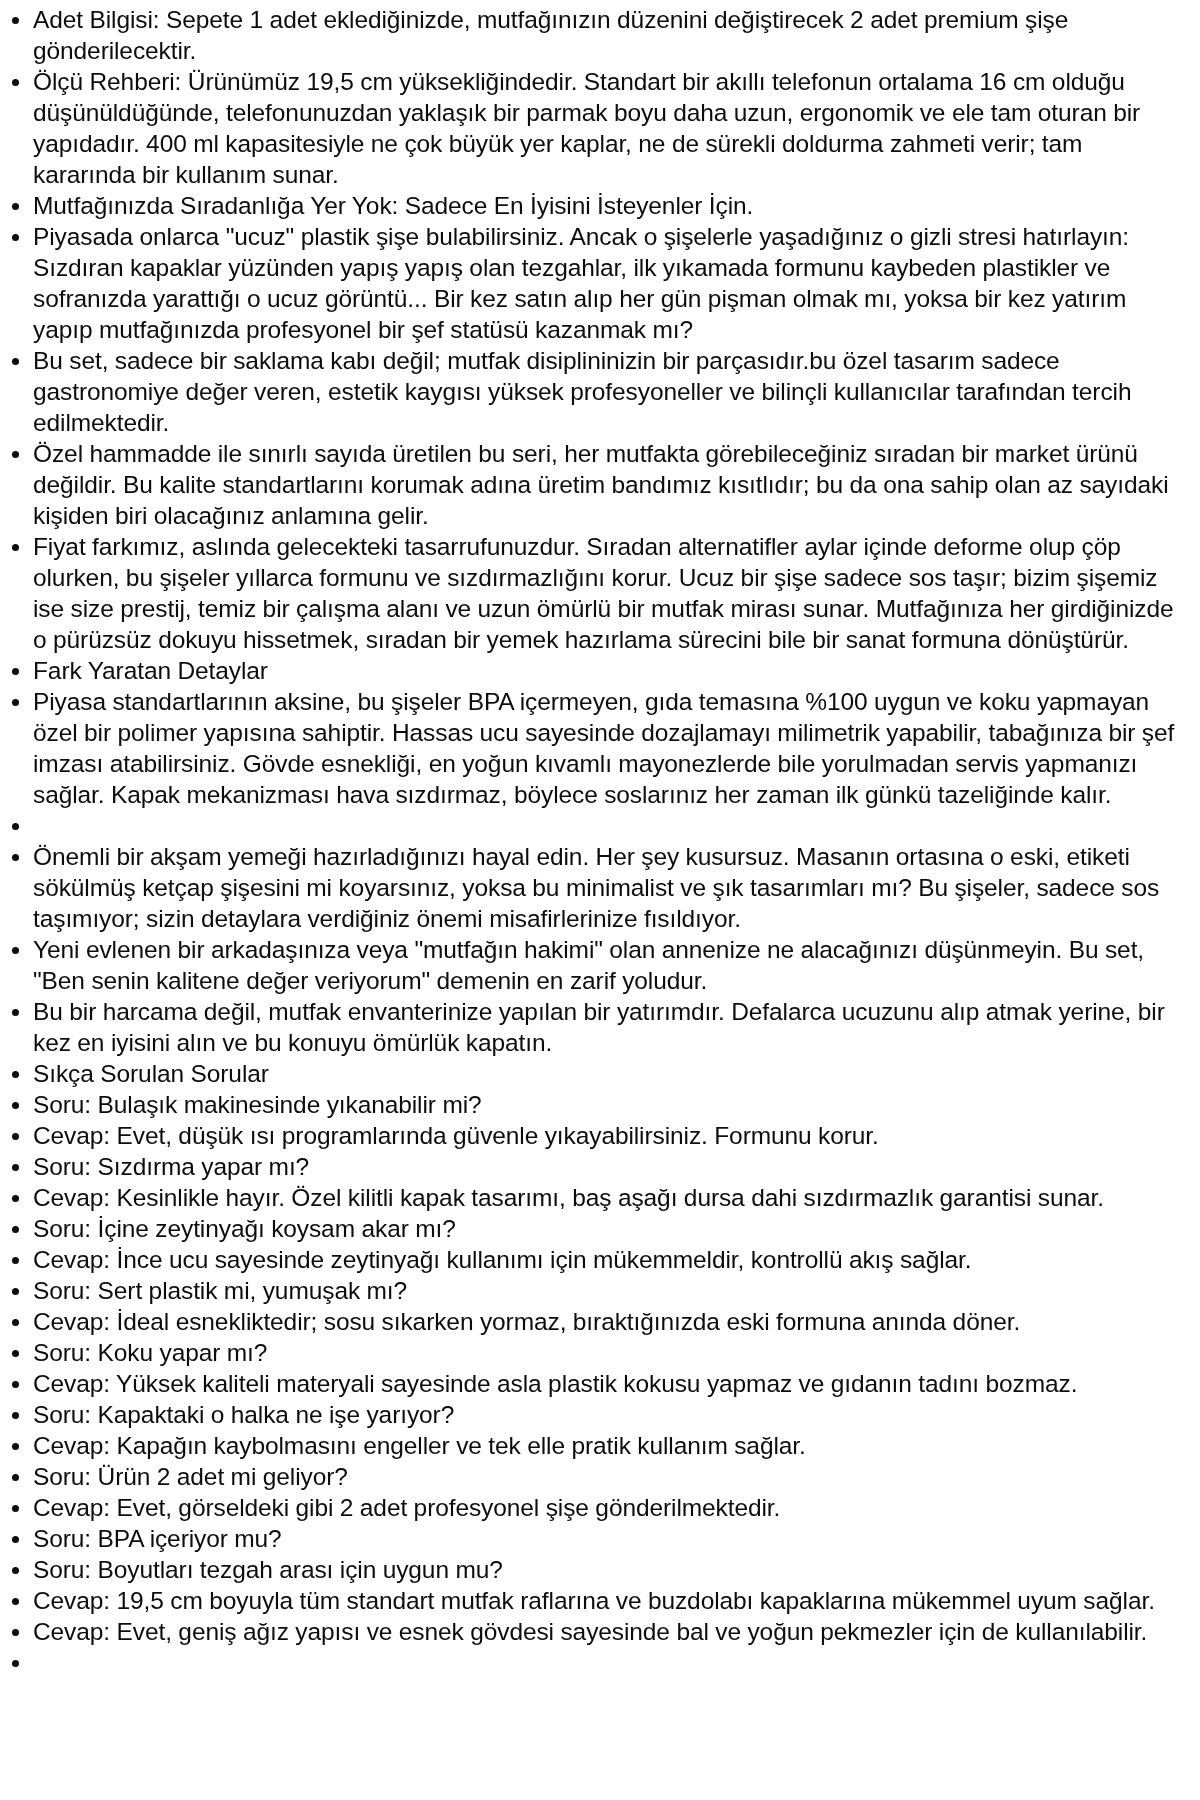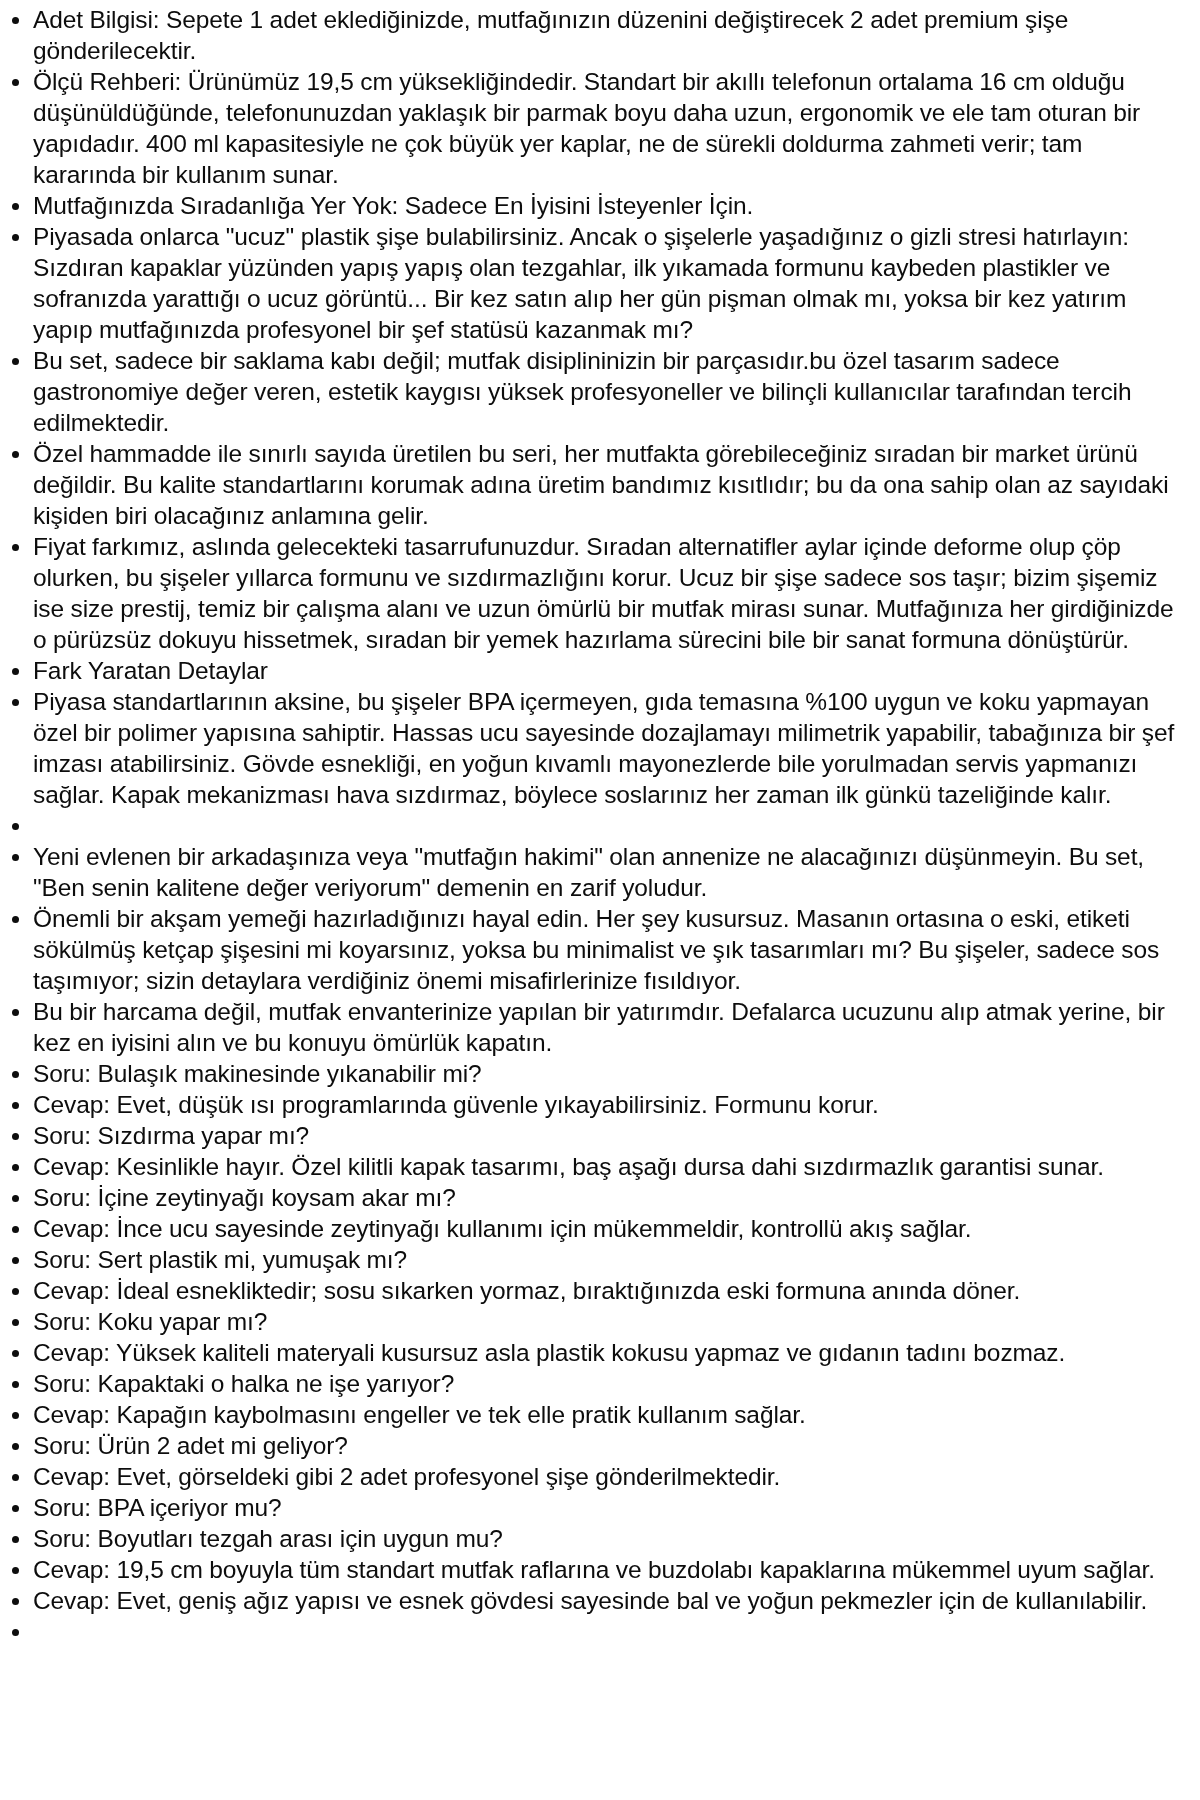--- a/index.html
+++ b/index.html
@@ -80,27 +80,30 @@
       <li>
         <span class="bullet-text">Fark Yaratan Detaylar</span>
       </li>
       <li>
         <span class="bullet-text">Piyasa standartlarının aksine, bu şişeler BPA içermeyen, gıda temasına %100 uygun ve koku yapmayan özel bir polimer yapısına sahiptir. Hassas ucu sayesinde dozajlamayı milimetrik yapabilir, tabağınıza bir şef imzası atabilirsiniz. Gövde esnekliği, en yoğun kıvamlı mayonezlerde bile yorulmadan servis yapmanızı sağlar. Kapak mekanizması hava sızdırmaz, böylece soslarınız her zaman ilk günkü tazeliğinde kalır.</span>
       </li>
       <li class="empty-item">
         <span class="bullet-text"></span>
       </li>
       <li>
+        <span class="bullet-text">Önemli bir akşam yemeği hazırladığınızı hayal edin. Her şey kusursuz. Masanın ortasına o eski, etiketi sökülmüş ketçap şişesini mi koyarsınız, yoksa bu minimalist ve şık tasarımları mı? Bu şişeler, sadece sos taşımıyor; sizin detaylara verdiğiniz önemi misafirlerinize fısıldıyor.</span>
+      </li>
+      <li>
         <span class="bullet-text">Yeni evlenen bir arkadaşınıza veya "mutfağın hakimi" olan annenize ne alacağınızı düşünmeyin. Bu set, "Ben senin kalitene değer veriyorum" demenin en zarif yoludur.</span>
       </li>
       <li>
-        <span class="bullet-text">Önemli bir akşam yemeği hazırladığınızı hayal edin. Her şey kusursuz. Masanın ortasına o eski, etiketi sökülmüş ketçap şişesini mi koyarsınız, yoksa bu minimalist ve şık tasarımları mı? Bu şişeler, sadece sos taşımıyor; sizin detaylara verdiğiniz önemi misafirlerinize fısıldıyor.</span>
+        <span class="bullet-text">Bu bir harcama değil, mutfak envanterinize yapılan bir yatırımdır. Defalarca ucuzunu alıp atmak yerine, bir kez en iyisini alın ve bu konuyu ömürlük kapatın.</span>
       </li>
       <li>
-        <span class="bullet-text">Bu bir harcama değil, mutfak envanterinize yapılan bir yatırımdır. Defalarca ucuzunu alıp atmak yerine, bir kez en iyisini alın ve bu konuyu ömürlük kapatın.</span>
+        <span class="bullet-text">Sıkça Sorulan Sorular</span>
       </li>
       <li>
         <span class="bullet-text">Soru: Bulaşık makinesinde yıkanabilir mi?</span>
       </li>
       <li>
         <span class="bullet-text">Cevap: Evet, düşük ısı programlarında güvenle yıkayabilirsiniz. Formunu korur.</span>
       </li>
       <li>
         <span class="bullet-text">Soru: Sızdırma yapar mı?</span>
       </li>
@@ -116,21 +119,21 @@
       <li>
         <span class="bullet-text">Soru: Sert plastik mi, yumuşak mı?</span>
       </li>
       <li>
         <span class="bullet-text">Cevap: İdeal esnekliktedir; sosu sıkarken yormaz, bıraktığınızda eski formuna anında döner.</span>
       </li>
       <li>
         <span class="bullet-text">Soru: Koku yapar mı?</span>
       </li>
       <li>
-        <span class="bullet-text">Cevap: Yüksek kaliteli materyali kusursuz asla plastik kokusu yapmaz ve gıdanın tadını bozmaz.</span>
+        <span class="bullet-text">Cevap: Yüksek kaliteli materyali sayesinde asla plastik kokusu yapmaz ve gıdanın tadını bozmaz.</span>
       </li>
       <li>
         <span class="bullet-text">Soru: Kapaktaki o halka ne işe yarıyor?</span>
       </li>
       <li>
         <span class="bullet-text">Cevap: Kapağın kaybolmasını engeller ve tek elle pratik kullanım sağlar.</span>
       </li>
       <li>
         <span class="bullet-text">Soru: Ürün 2 adet mi geliyor?</span>
       </li>

